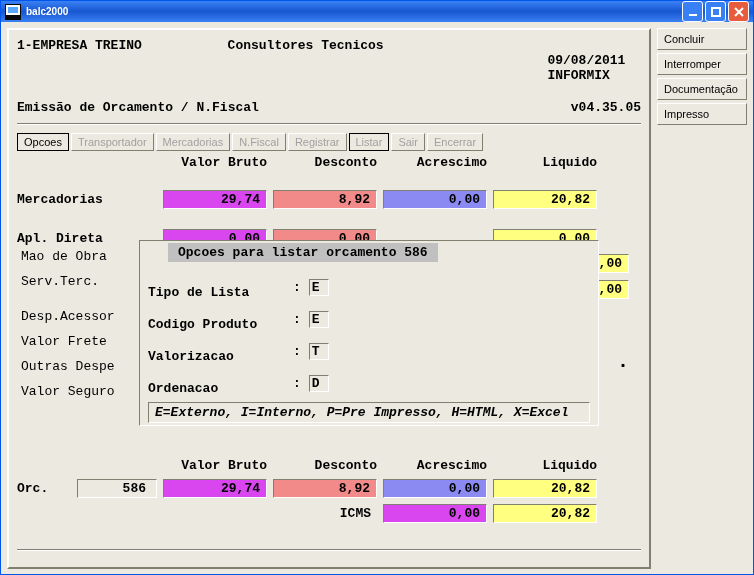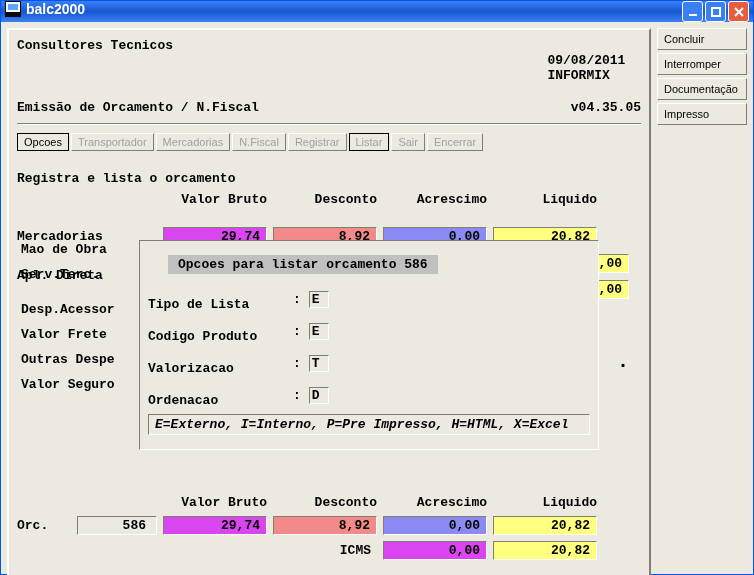--- a/index.html
+++ b/index.html
@@ -14,23 +14,24 @@
     height: 575px;
     background: #eceae0;
     border: 1px solid #0055ea;
     display: flex;
     flex-direction: column;
   }
   .titlebar {
     height: 30px;
     background: linear-gradient(to bottom, #3a80f5, #1857d0, #3a80f5);
     display: flex;
+    align-items: center;
     color: #fff;
     font-family: "Tahoma", sans-serif;
-    font-size: 14px;
+    font-size: 10px;
     font-weight: bold;
     padding: 0 4px;
   }
   .titlebar .icon {
     width: 16px; height: 16px;
     margin-right: 5px;
     background: #0a0a0a;
     position: relative;
   }
   .titlebar .icon::before {
@@ -99,21 +100,21 @@
   .hdrline { margin-bottom: 2px; }
   .red { color: #c00000; }
 
   .rule {
     border: none;
     border-top: 1px solid #808070;
     border-bottom: 1px solid #fff;
     margin: 8px 0;
   }
 
-  .tabs { display:flex; gap:2px; margin-bottom:20px; font-family:"Tahoma",sans-serif; font-size:11px; }
+  .tabs { display:flex; gap:2px; margin-bottom:4px; font-family:"Tahoma",sans-serif; font-size:11px; }
   .tab {
     padding: 2px 6px;
     background:#eceae0;
     border:1px solid #fff;
     border-right-color:#808070; border-bottom-color:#808070;
     cursor:pointer;
     color:#a0a0a0;
   }
   .tab.active { color:#000; border:1px solid #000; }
   .tab.highlight { border:1px solid #000; color:#a0a0a0; }
@@ -135,21 +136,21 @@
   .reddish{ background:#f28a8a; }
   .blueish{ background:#8a8af2; }
   .yellow { background:#ffff80; }
 
   .overlay {
     position:absolute;
     left:130px; top:210px;
     width:460px;
     background:#eceae0;
     border:1px solid #808070; border-right-color:#fff; border-bottom-color:#fff;
-    padding:14px 8px;
+    padding:2px 8px;
     font-weight:bold;
   }
   .ov-title {
     display:inline-block;
     background:#c0c0c0;
     padding:2px 10px;
     margin-bottom:12px;
     margin-left:20px;
   }
   .ov-row { display:flex; align-items:center; margin-bottom:6px; }
@@ -166,22 +167,22 @@
   .ov-hint {
     border:1px solid #808070; border-right-color:#fff; border-bottom-color:#fff;
     padding:2px 6px;
     margin-top:4px;
     font-weight:bold;
     font-style:italic;
   }
 
   .left-labels {
     position:absolute;
-    left:12px; top:207px;
-    font-weight:bold;
+    left:12px; top:214px;
+    font-weight:normal;
     line-height:25px;
   }
 
   .totrow { display:grid; grid-template-columns: 60px 80px 110px 110px 110px 110px; font-weight:bold; align-items:center; margin-top:6px; }
   .totrow .orcinp {
     border:1px solid #808070; border-right-color:#fff; border-bottom-color:#fff;
     background:#eceae0;
     text-align:right; padding:1px 10px;
   }
   .icmsrow { display:grid; grid-template-columns: 60px 80px 110px 110px 110px 110px; font-weight:bold; align-items:center; margin-top:6px; }
@@ -218,20 +219,21 @@
           <line x1="9" y1="1" x2="1" y2="9" stroke="#fff" stroke-width="2"></line>
         </svg>
     </span>
   </div>
 
   <div class="client">
 
     <div class="mainpanel">
 
       <div class="hdrline hdr">
+        <div>1-EMPRESA TREINO</div>
         <div>Consultores Tecnicos</div>
         <div>
           <span>09/08/2011</span>&nbsp;&nbsp;
           <span>INFORMIX</span>
         </div>
       </div>
       <div class="hdrline hdr">
         <div>Emissão de Orcamento / N.Fiscal</div>
         <div>v04.35.05</div>
       </div>
@@ -242,21 +244,20 @@
         <span class="tab active">Opcoes</span>
         <span class="tab">Transportador</span>
         <span class="tab">Mercadorias</span>
         <span class="tab">N.Fiscal</span>
         <span class="tab">Registrar</span>
         <span class="tab highlight">Listar</span>
         <span class="tab">Sair</span>
         <span class="tab">Encerrar</span>
       </div>
 
-      <div class="status">Registra e lista o orcamento</div>
 
       <div class="gridhdr">
         <div></div>
         <div>Valor Bruto</div>
         <div>Desconto</div>
         <div>Acrescimo</div>
         <div>Liquido</div>
       </div>
 
       <div class="row">

